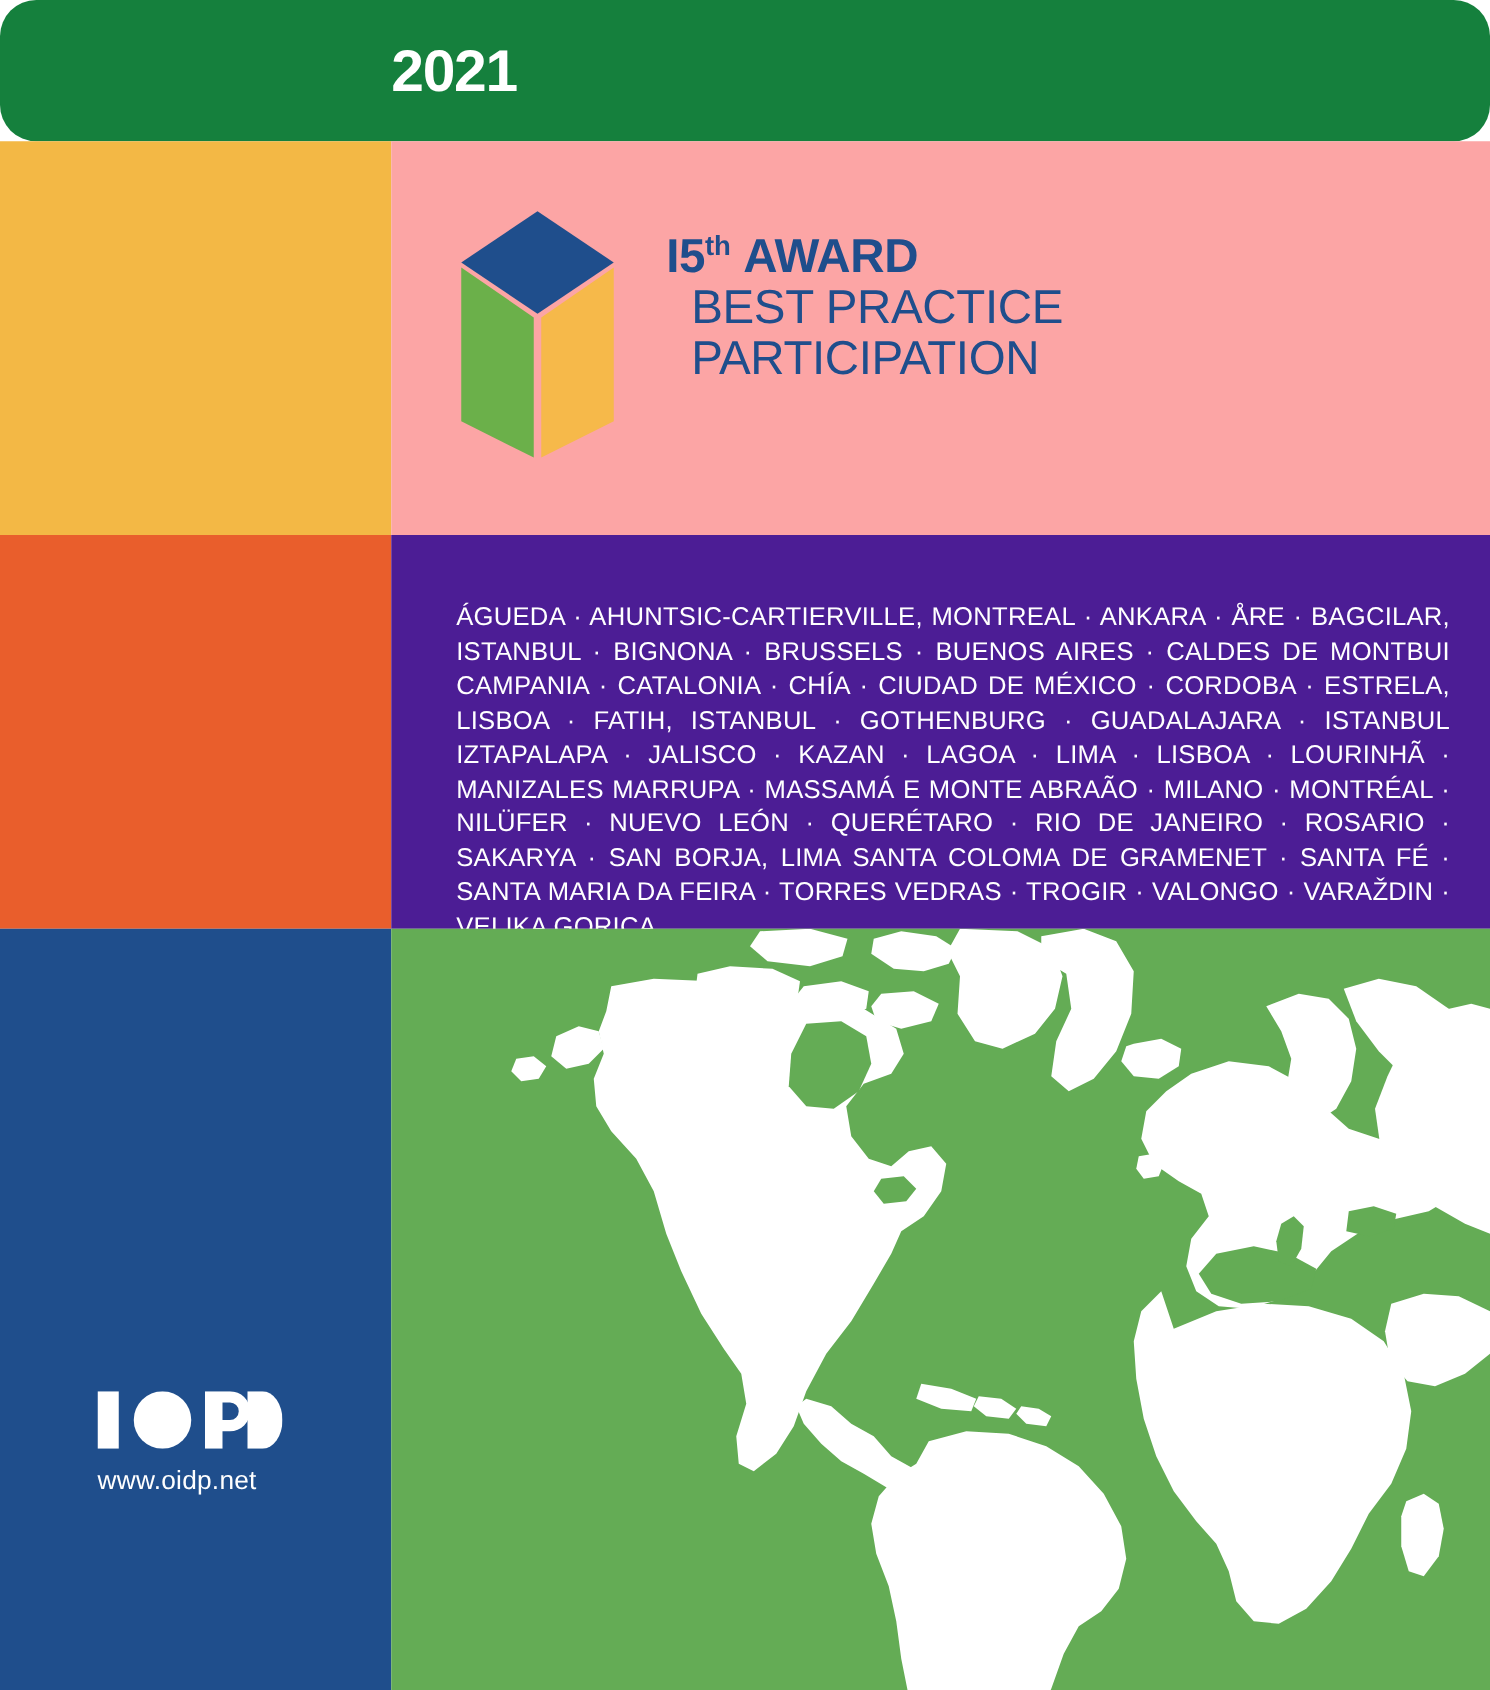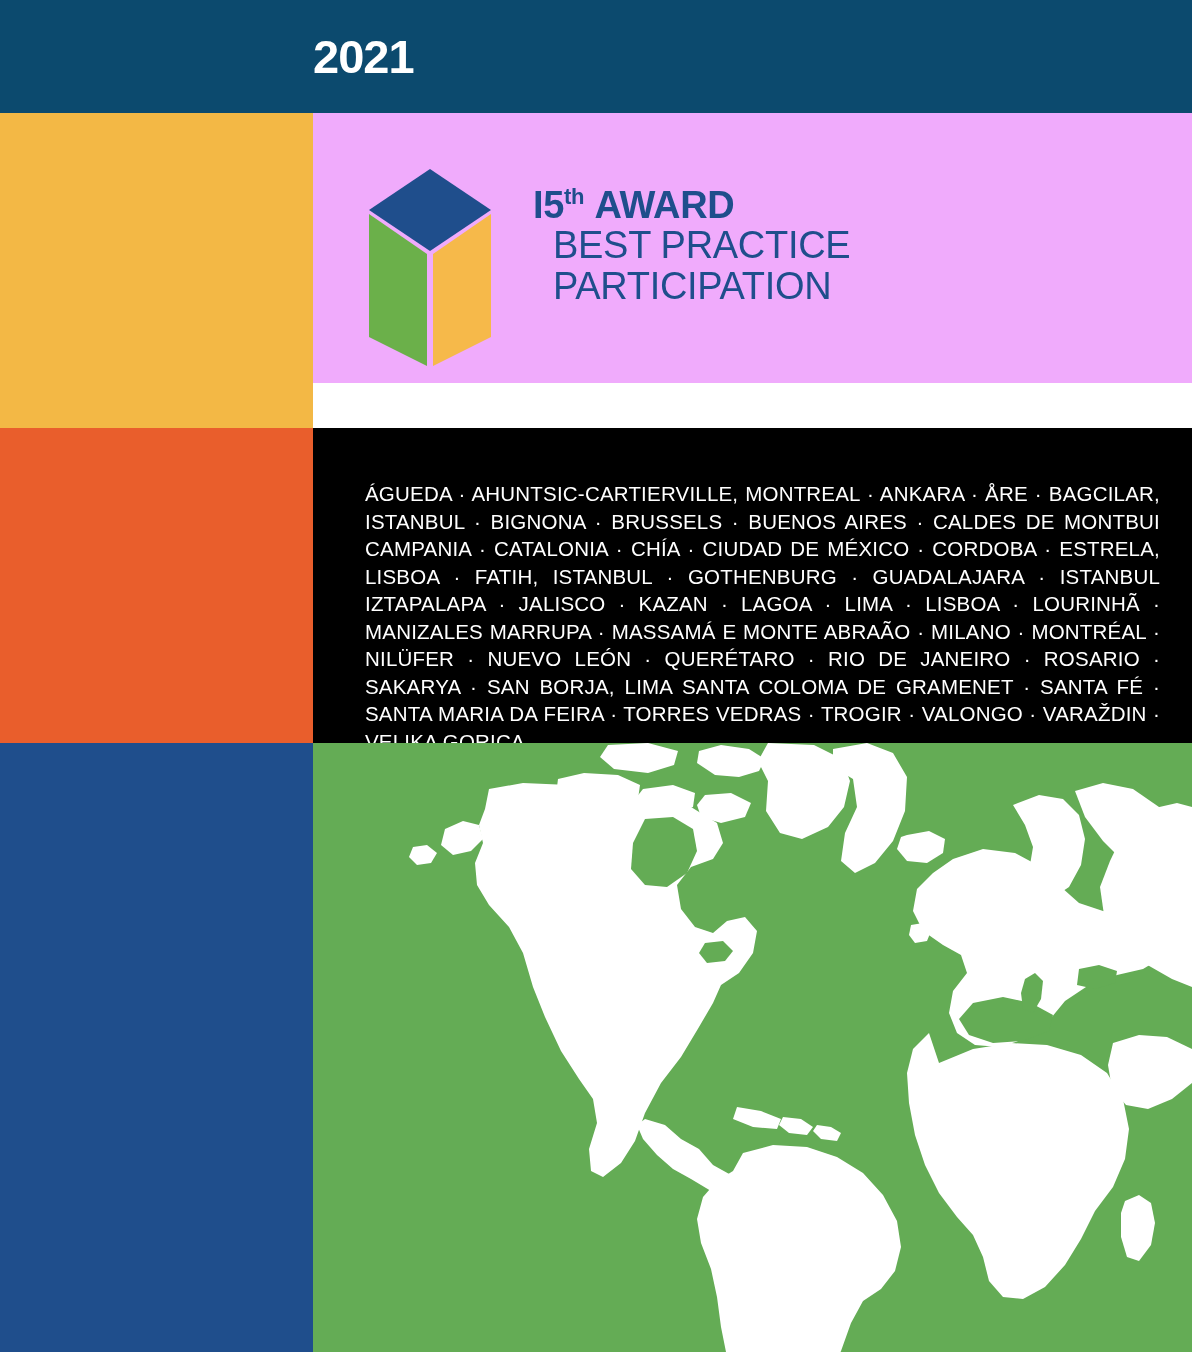--- a/index.html
+++ b/index.html
@@ -8,54 +8,54 @@
     font-family:"Liberation Sans","DejaVu Sans",sans-serif;
     background:#ffffff;
     overflow:hidden;
     position:relative;
   }
   .poster{position:relative;width:1192px;height:1352px;overflow:hidden;}
 
   
   .header{
     position:absolute;left:0;top:0;width:1192px;height:113px;
-    background:#0c4a6e;
-    display:flex;align-items:center;
+    background:#15803d;
+    display:flex;align-items:center;border-radius:29px;
   }
   .header-inner{display:flex;align-items:center;margin-left:313px;transform:translateX(0);}
   .year{
     color:#fff;font-weight:bold;font-size:47px;letter-spacing:-1px;
     line-height:1;margin-right:24px;
   }
   .org-lines{color:#fff;font-weight:bold;font-size:17.5px;line-height:1.28;letter-spacing:0.4px;}
 
   
   .col-yellow{position:absolute;left:0;top:113px;width:313px;height:315px;background:#F3B845;}
   .col-orange{position:absolute;left:0;top:428px;width:313px;height:315px;background:#E95E2C;}
   .col-blue-left{position:absolute;left:0;top:743px;width:313px;height:609px;background:#1F4E8C;}
 
   
-  .logo-panel{position:absolute;left:313px;top:113px;width:879px;height:270px;background:#f0abfc;}
+  .logo-panel{position:absolute;left:313px;top:113px;width:879px;height:315px;background:#fca5a5;}
   .logo-row{position:absolute;left:52px;top:52px;display:flex;align-items:flex-start;}
   .cube{position:relative;width:130px;height:205px;flex:none;}
   .award-text{margin-left:38px;padding-top:20px;}
   .award-line1{
     color:#1F4E8C;font-size:38px;line-height:1.06;letter-spacing:-0.3px;white-space:nowrap;
   }
   .award-line1 .num{font-weight:bold;}
   .award-line1 .ord{font-size:22px;vertical-align:super;font-weight:bold;}
   .award-line1 .aw{font-weight:bold;}
   .award-sub{
     color:#1F4E8C;font-size:38px;line-height:1.08;letter-spacing:-0.3px;
     font-weight:normal;white-space:nowrap;margin-left:20px;
   }
 
   
   .cities-panel{
-    position:absolute;left:313px;top:428px;width:879px;height:315px;background:#000000;
+    position:absolute;left:313px;top:428px;width:879px;height:315px;background:#4c1d95;
   }
   .cities-text{
     position:absolute;left:52px;top:52px;width:795px;
     color:#ffffff;font-size:20.5px;line-height:27.5px;letter-spacing:0.2px;
     text-align:justify;
   }
 
   
   .map{
     position:absolute;left:313px;top:743px;width:879px;height:609px;
@@ -167,15 +167,26 @@
 
         <path d="M660,260 l30,-6 28,6 22,12 -4,16 -26,10 -30,2 -24,-8 -10,-16 14,-16 z" fill="#64AC55"></path>
 
         <path d="M712,236 l10,-6 8,8 -2,18 -8,14 -10,-4 -2,-16 4,-14 z" fill="#64AC55"></path>
 
         <path d="M766,226 l20,-4 18,6 -2,12 -20,6 -18,-4 2,-16 z" fill="#64AC55"></path>
       </g>
     </svg>
   </div>
 
+  <div class="iopd-block">
+    <div class="iopd-wordmark">
+      <svg width="148" height="46" viewBox="0 0 148 46" aria-hidden="true">
+        <rect x="0" y="0" width="17" height="46" fill="#ffffff"></rect>
+        <circle cx="52" cy="23" r="23" fill="#ffffff"></circle>
+        <path d="M86,0 h20 a16,16 0 0 1 0,32 h-6 v14 h-14 z M100,9 v14 h6 a7,7 0 0 0 0,-14 z" fill="#ffffff"></path>
+        <path d="M120,0 h12 a16,23 0 0 1 0,46 h-12 z" fill="#ffffff"></path>
+      </svg>
+    </div>
+    <div class="iopd-url">www.oidp.net</div>
+  </div>
 
 
 </div>
 
 </body></html>

